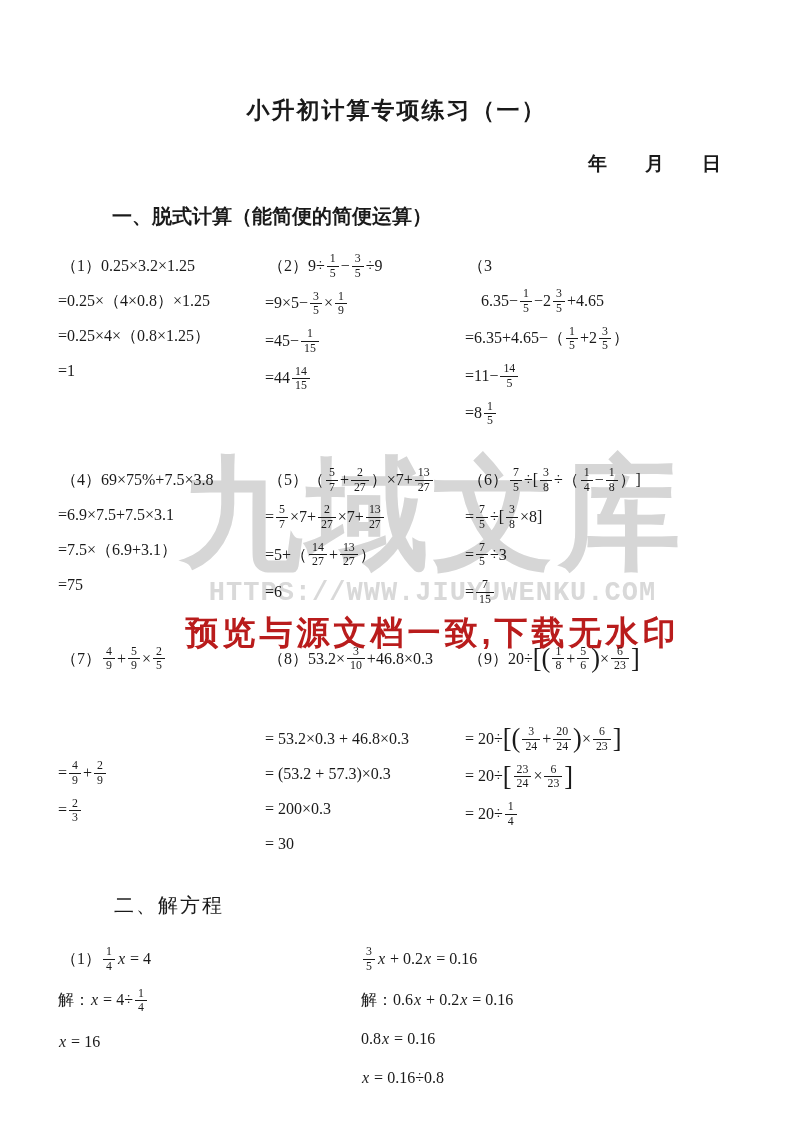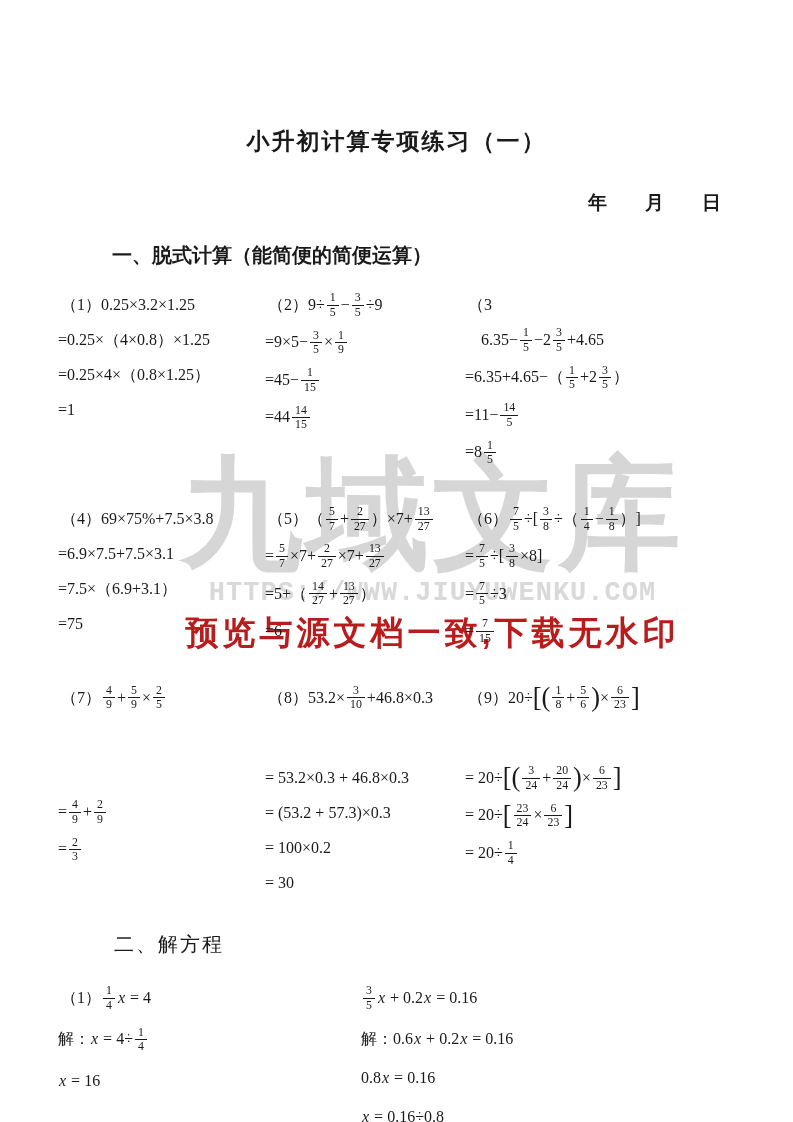--- a/index.html
+++ b/index.html
@@ -27,24 +27,24 @@
   .wm-tag {
     font-family:"Liberation Sans","DejaVu Sans",sans-serif;
     font-weight:bold; font-size:33px; letter-spacing:4px; margin-top:3px;
     color:#b91c1c;
   }
   
   .content { position:relative; z-index:1; }
   .title {
     padding-top:95px; text-align:center;
     font-family:"Liberation Sans","DejaVu Sans",sans-serif;
-    font-weight:bold; font-size:23px; letter-spacing:2px;margin-top:31px;
+    font-weight:bold; font-size:23px; letter-spacing:2px;
   }
   .date {
-    margin-top:33px; text-align:right; padding-right:72px;
+    margin-top:25px; text-align:right; padding-right:72px;
     font-family:"Liberation Sans","DejaVu Sans",sans-serif;
     font-weight:bold; font-size:19px;
   }
   .sec1h {
     margin:26px 0 0 112px;
     font-family:"Liberation Sans","DejaVu Sans",sans-serif;
     font-weight:bold; font-size:20px;
   }
   .sec2h {
     margin:26px 0 0 114px;
@@ -240,21 +240,21 @@
             </span></div>
         </div>
         <div class="cell">
           <div class="mline stmt">（8）53.2×<span class="fr">
               <i>3</i>
               <i>10</i>
             </span>+46.8×0.3</div>
           <div class="gap"></div>
           <div class="mline">= 53.2×0.3 + 46.8×0.3</div>
           <div class="mline">= (53.2 + 57.3)×0.3</div>
-          <div class="mline">= 100×0.2</div>
+          <div class="mline">= 200×0.3</div>
           <div class="mline">= 30</div>
         </div>
         <div class="cell">
           <div class="mline stmt">（9）20÷<span class="bb">[</span><span class="bb">(</span><span class="fr">
               <i>1</i>
               <i>8</i>
             </span>+<span class="fr">
               <i>5</i>
               <i>6</i>
             </span><span class="bb">)</span>×<span class="fr">

